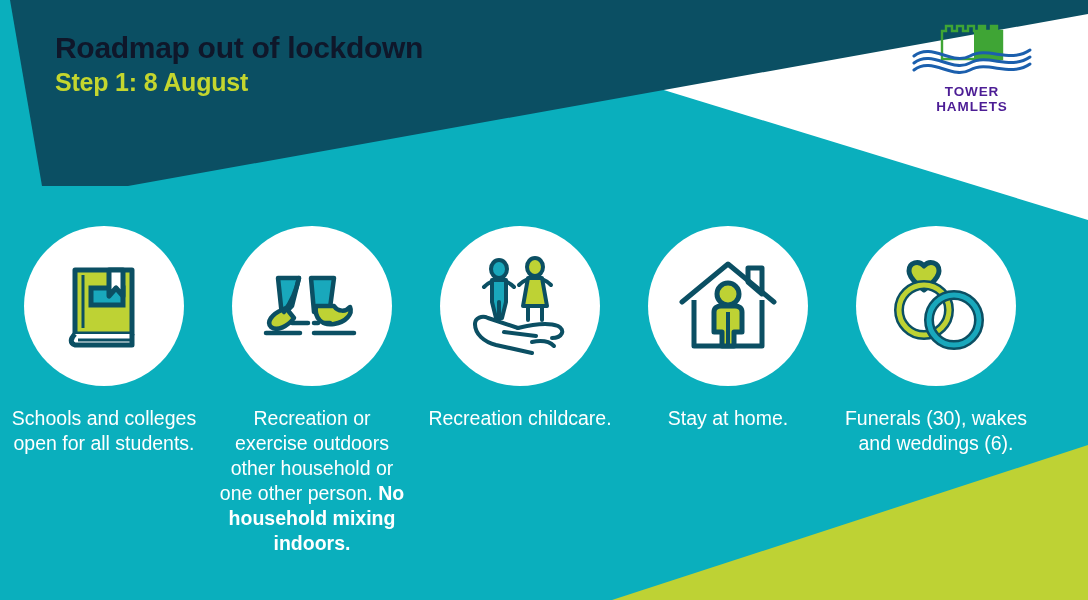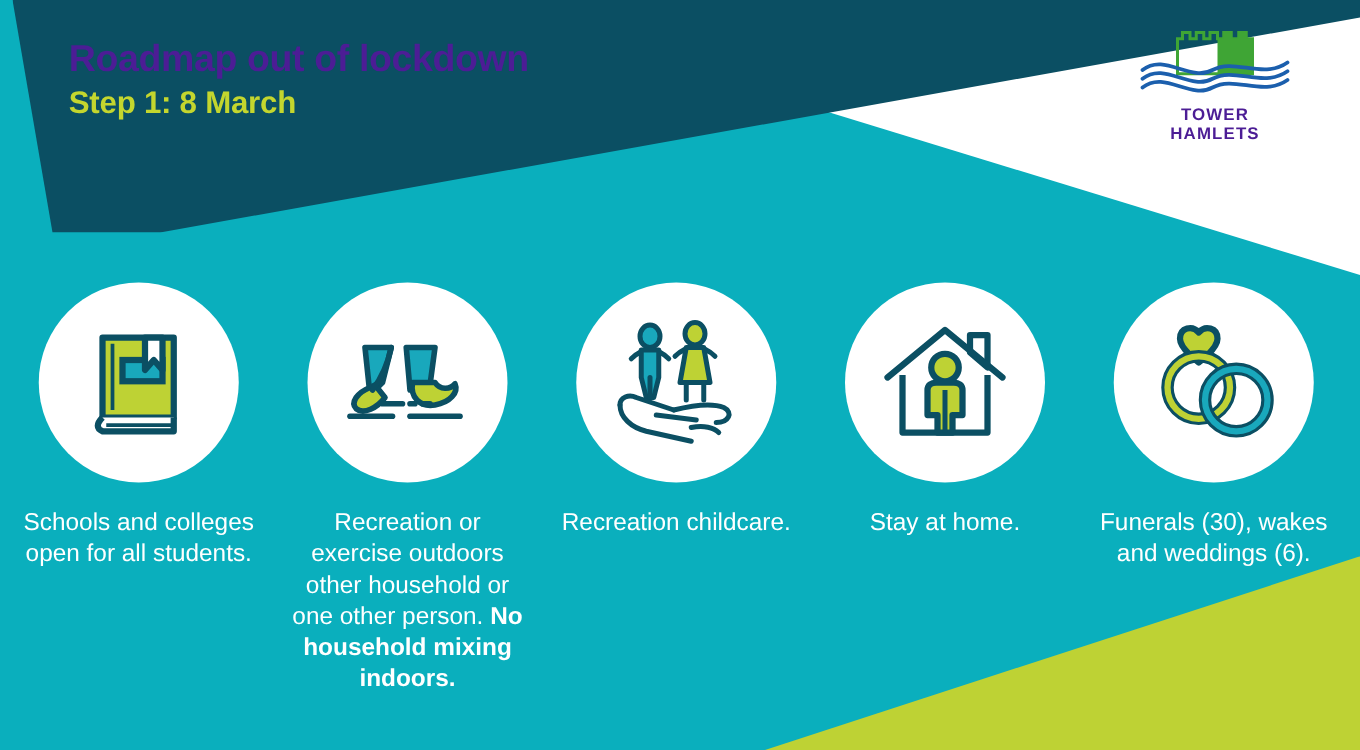--- a/index.html
+++ b/index.html
@@ -45,21 +45,21 @@
   
   #header-text {
     position: absolute;
     left: 55px;
     top: 31px;
     z-index: 5;
   }
   #title {
     font-size: 30px;
     font-weight: bold;
-    color: #4c1d95;
+    color: #0f172a;
     letter-spacing: -0.3px;
     line-height: 1.12;
     white-space: nowrap;
   }
   #subtitle {
     font-size: 25px;
     font-weight: bold;
     color: #C4D62E;
     letter-spacing: -0.2px;
     line-height: 1.18;
@@ -93,21 +93,20 @@
     width: 1088px;
     display: flex;
     z-index: 4;
   }
   .card {
     width: 206px;
     margin: 0 1px;
     display: flex;
     flex-direction: column;
     align-items: center;
-    padding-left: 7px;
   }
   .icon-circle {
     width: 160px;
     height: 160px;
     border-radius: 50%;
     background: #ffffff;
     display: flex;
     align-items: center;
     justify-content: center;
     flex: none;
@@ -127,21 +126,21 @@
 <body>
 
 <div id="poster">
 
   <div class="shape" id="white-corner"></div>
   <div class="shape" id="header-panel"></div>
   <div class="shape" id="green-corner"></div>
 
   <div id="header-text">
     <div id="title">Roadmap out of lockdown</div>
-    <div id="subtitle">Step 1: 8 March</div>
+    <div id="subtitle">Step 1: 8 August</div>
   </div>
 
   <div id="logo">
     <svg id="logo-mark" width="128" height="62" viewBox="0 0 128 62">
       <path d="M34 26 L34 11 L38 11 L38 6 L44 6 L44 11 L49 11 L49 6 L55 6 L55 11 L60 11 L60 6 L66 6 L66 11 L71 11 L71 6 L77 6 L77 11 L83 11 L83 6 L89 6 L89 11 L94 11 L94 39 L34 39 Z" fill="none" stroke="#3FA535" stroke-width="2.4"></path>
       <path d="M66 8 L66 11 L71 11 L71 6 L77 6 L77 11 L83 11 L83 6 L89 6 L89 11 L94 11 L94 39 L66 39 Z" fill="#3FA535"></path>
       <g fill="none" stroke="#1B5FAD" stroke-width="3" stroke-linecap="round">
         <path d="M6 36 C24 22, 44 46, 62 36 C80 26, 102 44, 122 30"></path>
         <path d="M6 43 C24 29, 44 53, 62 43 C80 33, 102 51, 122 37"></path>
         <path d="M6 50 C24 36, 44 60, 62 50 C80 40, 102 58, 122 44"></path>

